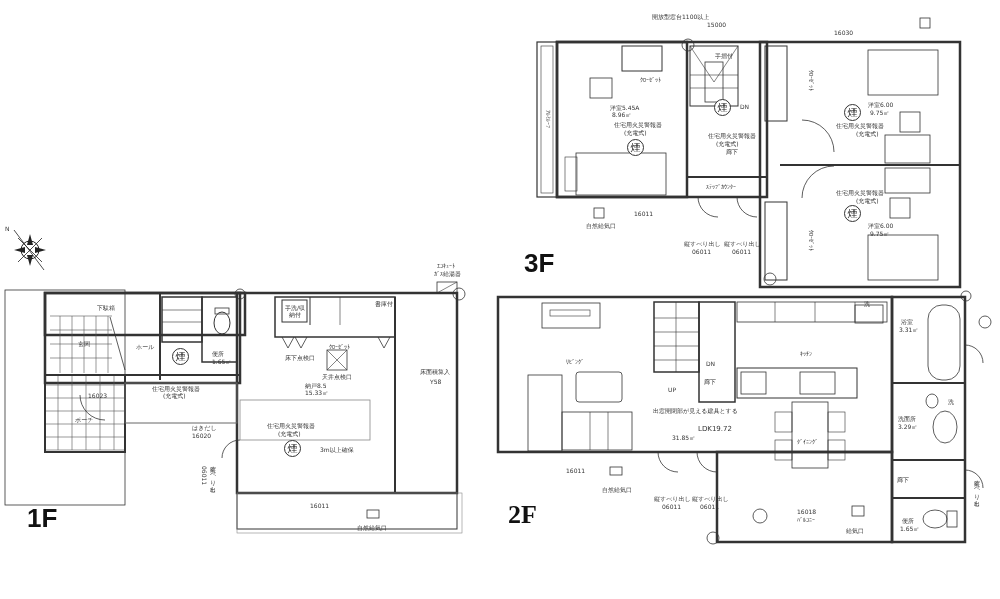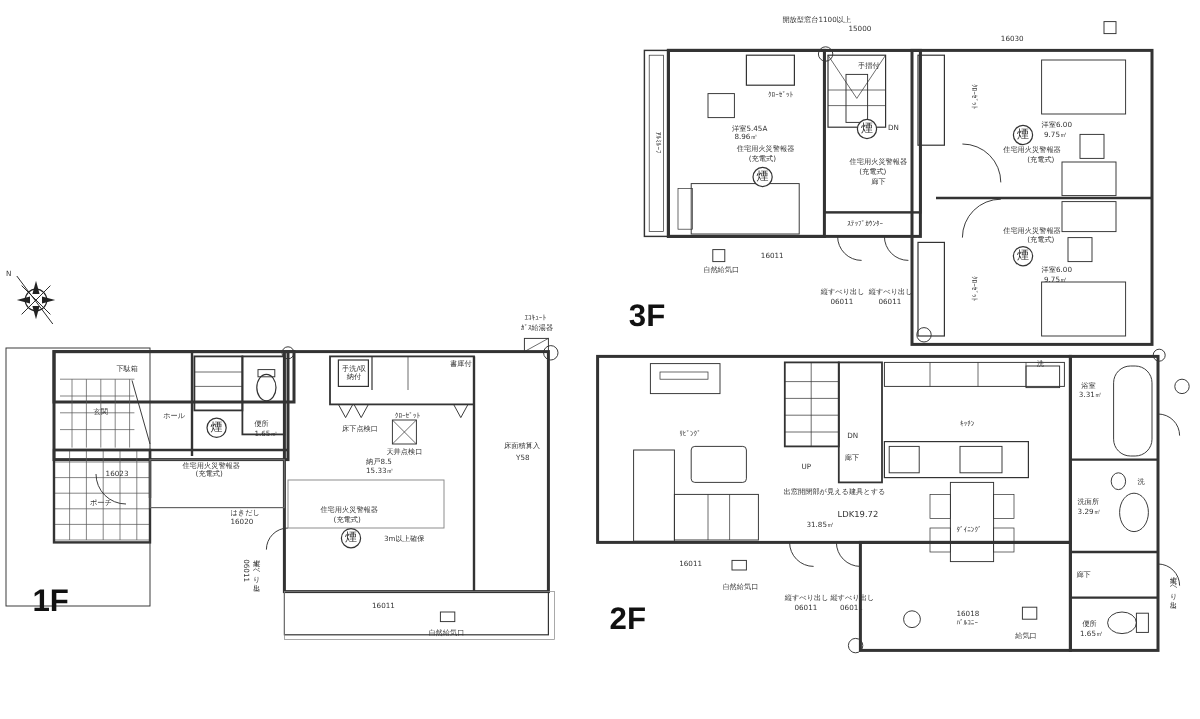--- a/index.html
+++ b/index.html
@@ -205,22 +205,22 @@
     <polygon points="-16,0 -5,3 -5,-3" fill="#222"></polygon>
     <polygon points="16,0 5,3 5,-3" fill="#222"></polygon>
     <line x1="-16" y1="-20" x2="14" y2="20" stroke="#222" stroke-width="0.8"></line>
     <line x1="-12" y1="-12" x2="12" y2="12" stroke="#222" stroke-width="0.8"></line>
     <line x1="12" y1="-12" x2="-12" y2="12" stroke="#222" stroke-width="0.8"></line>
   </g>
 </svg>
 
 <div class="lbl" style="left:5px;top:225px;">N</div>
 
-<div class="floor" style="left:27px;top:485px;">1F</div>
-<div class="floor" style="left:508px;top:500px;">2F</div>
+<div class="floor" style="left:27px;top:503px;">1F</div>
+<div class="floor" style="left:508px;top:500px;font-family:Liberation Serif, serif;">2F</div>
 <div class="floor" style="left:524px;top:248px;">3F</div>
 
 <div class="lbl" style="left:97px;top:304px;">下駄箱</div>
 <div class="lbl" style="left:78px;top:340px;">玄関</div>
 <div class="lbl" style="left:136px;top:343px;">ホール</div>
 <div class="lbl" style="left:75px;top:416px;">ポーチ</div>
 <div class="lbl" style="left:88px;top:392px;">16023</div>
 <div class="lbl" style="left:212px;top:350px;">便所</div>
 <div class="lbl" style="left:212px;top:358px;">1.65㎡</div>
 <div class="smoke" style="left:172px;top:348px;">煙</div>

